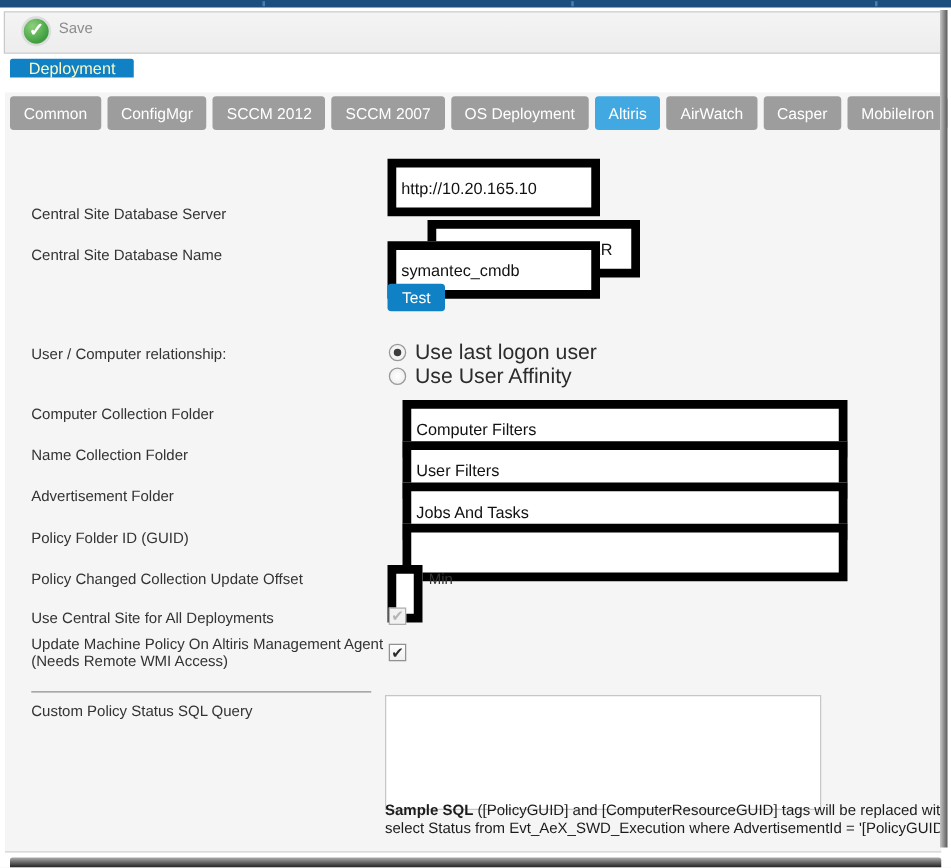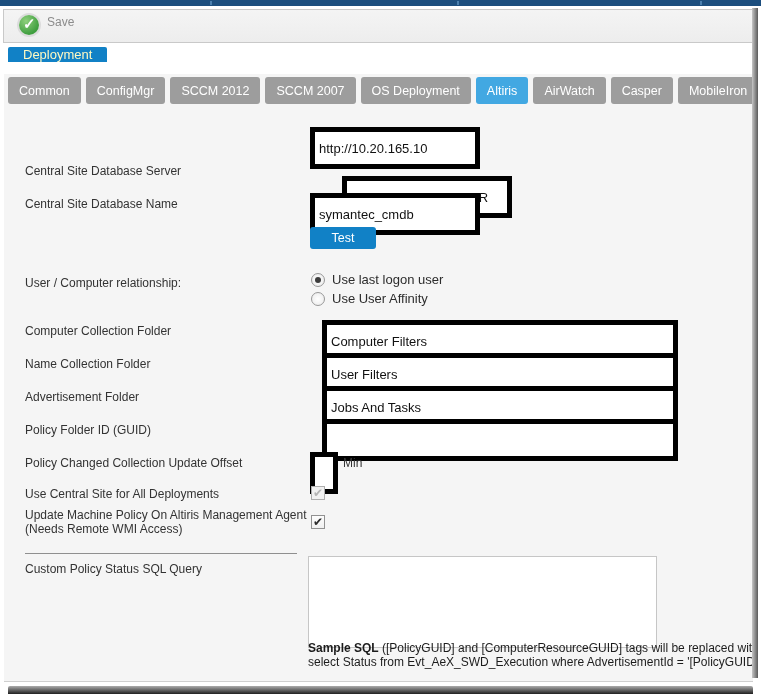--- a/index.html
+++ b/index.html
@@ -35,34 +35,34 @@
   .panel-bottom { position:absolute; left:4px; top:681px; width:749px; height:1px; background:#cfcfcf; }
 
   
   .tabs { position:absolute; left:8px; top:77px; display:flex; gap:5px; }
   .tab { height:27px; padding:12px 11px; background:#9d9d9d; color:#ffffff; font-size:12.5px;
          display:flex; align-items:center; border-radius:3px; white-space:nowrap; cursor:pointer; }
   .tab.active { background:#42a8e2; }
 
   
   .flabel { position:absolute; left:25px; color:#333333; font-size:12px; line-height:22px; }
-  .tinput { position:absolute; height:22px; border:5px solid #000000; background:#ffffff;
+  .tinput { position:absolute; height:22px; border:7px solid #000000; background:#ffffff;
             font-family:"Liberation Sans", sans-serif; font-size:13px; color:#111; padding:16px 4px; }
   .w-narrow { left:310px; width:170px; }
   .w-wide   { left:310px; width:356px;margin-left:12px; }
-  .test-btn { position:absolute; left:310px; top:227px; width:66px; height:22px; background:#1181c6;
+  .test-btn { position:absolute; left:310px; top:227px; width:46px; height:22px; background:#1181c6;
               color:#ffffff; border:none; border-radius:3px; font-size:12.5px;
               font-family:"Liberation Sans", sans-serif; cursor:pointer; }
 
   .radio-row { position:absolute; left:311px; display:flex; align-items:center; gap:7px; }
   .radio { width:14px; height:14px; border-radius:50%; border:1px solid #989898;
            background:radial-gradient(#ffffff,#e9e9e9); position:relative; }
   .radio.checked::after { content:""; position:absolute; left:3px; top:3px; width:6px; height:6px;
                           border-radius:50%; background:#3c3c3c; }
-  .radio-label { font-size:13px; color:#2c2c2c; }
+  .radio-label { font-size:17px; color:#2c2c2c; }
 
   .unit-label { position:absolute; left:343px; top:452px; font-size:12px; color:#333; line-height:22px; }
 
   .checkbox { position:absolute; left:311px; width:14px; height:14px; border:1px solid #919191;
               background:linear-gradient(#fdfdfd,#f0f0f0); font-size:12px; line-height:13px;
               text-align:center; }
   .checkbox.checked::after { content:"✔"; color:#2b2b2b; }
   .checkbox.disabled { background:#f1f1f1; border-color:#aeaeae; }
   .checkbox.disabled.checked::after { color:#b4b4b4; }
 

